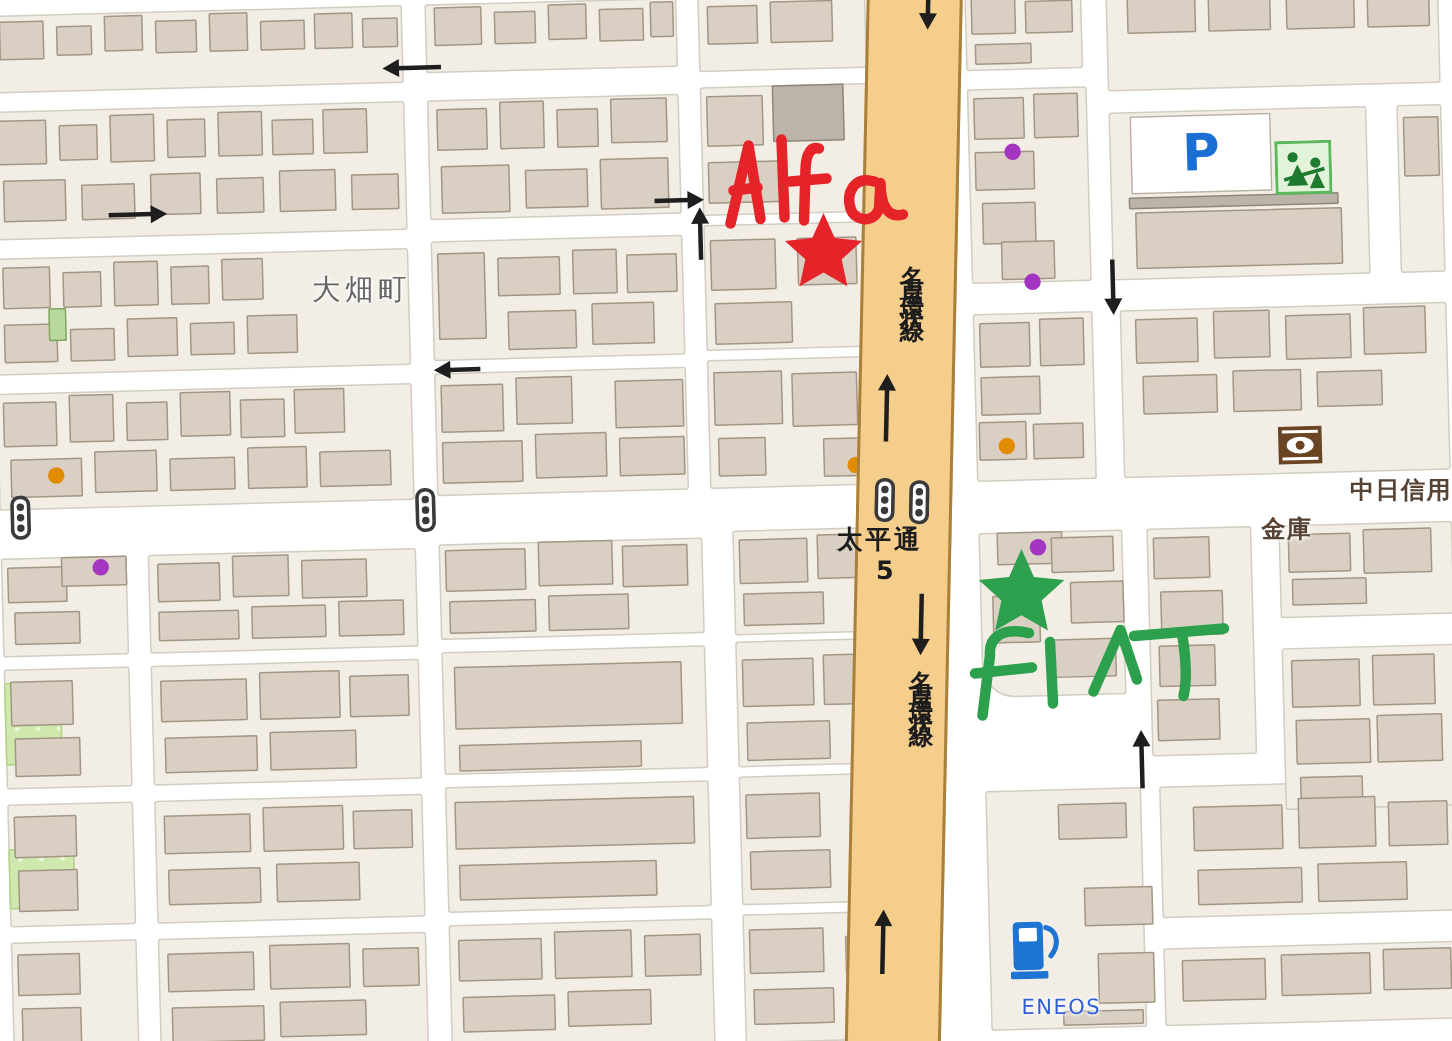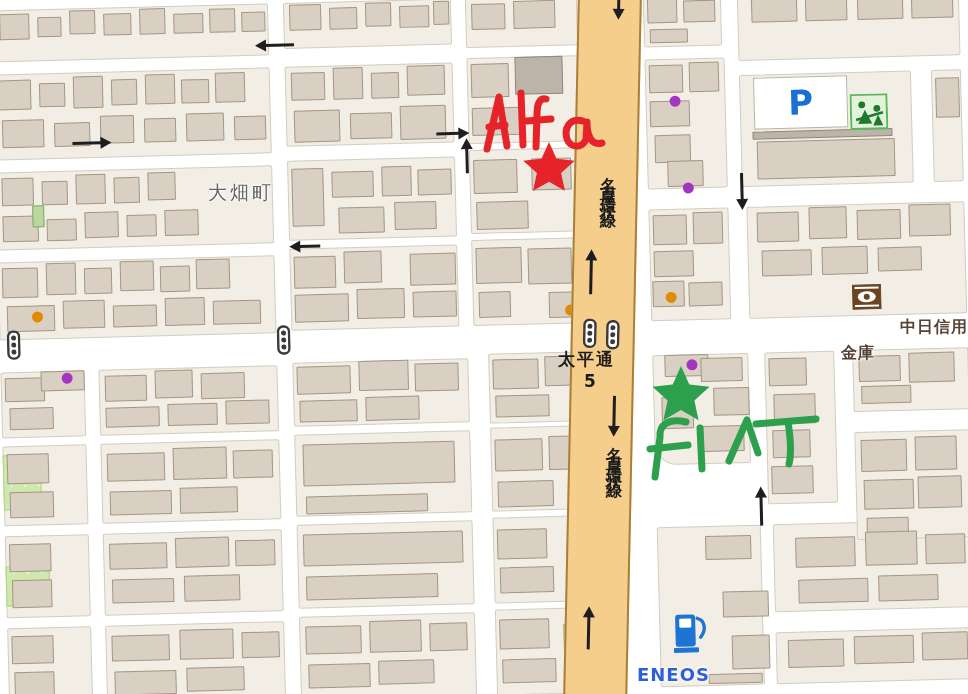--- a/index.html
+++ b/index.html
@@ -32,21 +32,21 @@
   #parking span{color:#1a6fd4;font-size:34px;font-weight:bold;line-height:1;}
   .maplabel{position:absolute;white-space:nowrap;z-index:30;
         text-shadow:0 0 2px #fff,0 0 3px #fff,0 0 4px #fff;}
   #lbl-town{font-size:19px;color:#666;letter-spacing:3px;}
   .vlabel{writing-mode:vertical-rl;text-orientation:upright;
         font-size:16px;font-weight:600;color:#1c1c1c;letter-spacing:7px;
         text-shadow:none;}
   #lbl-taihei{font-size:17px;font-weight:700;color:#1c1c1c;letter-spacing:2px;text-shadow:none;}
   #lbl-taihei-num{font-size:17px;font-weight:600;color:#1c1c1c;text-shadow:none;}
   .banklbl{font-size:16px;font-weight:600;color:#564334;letter-spacing:1px;}
-  #lbl-eneos{font-size:18px;font-weight:bold;color:#2f5fd7;letter-spacing:1px;}
+  #lbl-eneos{font-size:14px;font-weight:normal;color:#2f5fd7;letter-spacing:1px;margin-left:44px;}
   #annot{position:absolute;left:0;top:0;z-index:50;pointer-events:none;}
   .icon{position:absolute;z-index:5;}
 </style>
 </head>
 <body>
 
 <div id="canvas">
 
   <div id="tilt">
       <div class="block" style="position: absolute; left: 768px; top: 642px; width: 200px; height: 52px;"></div>

